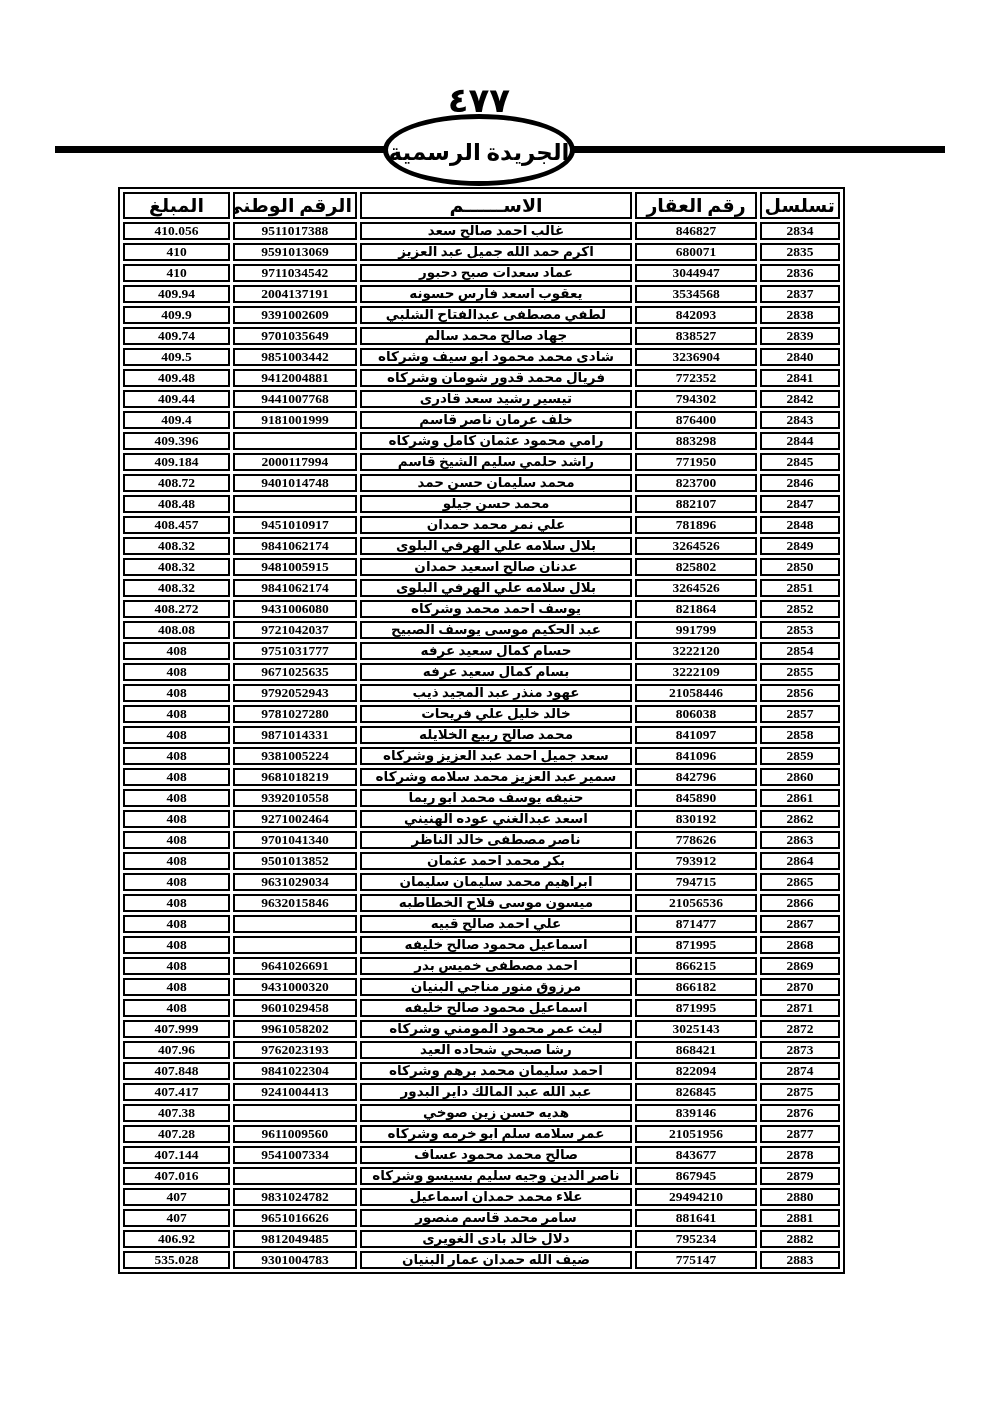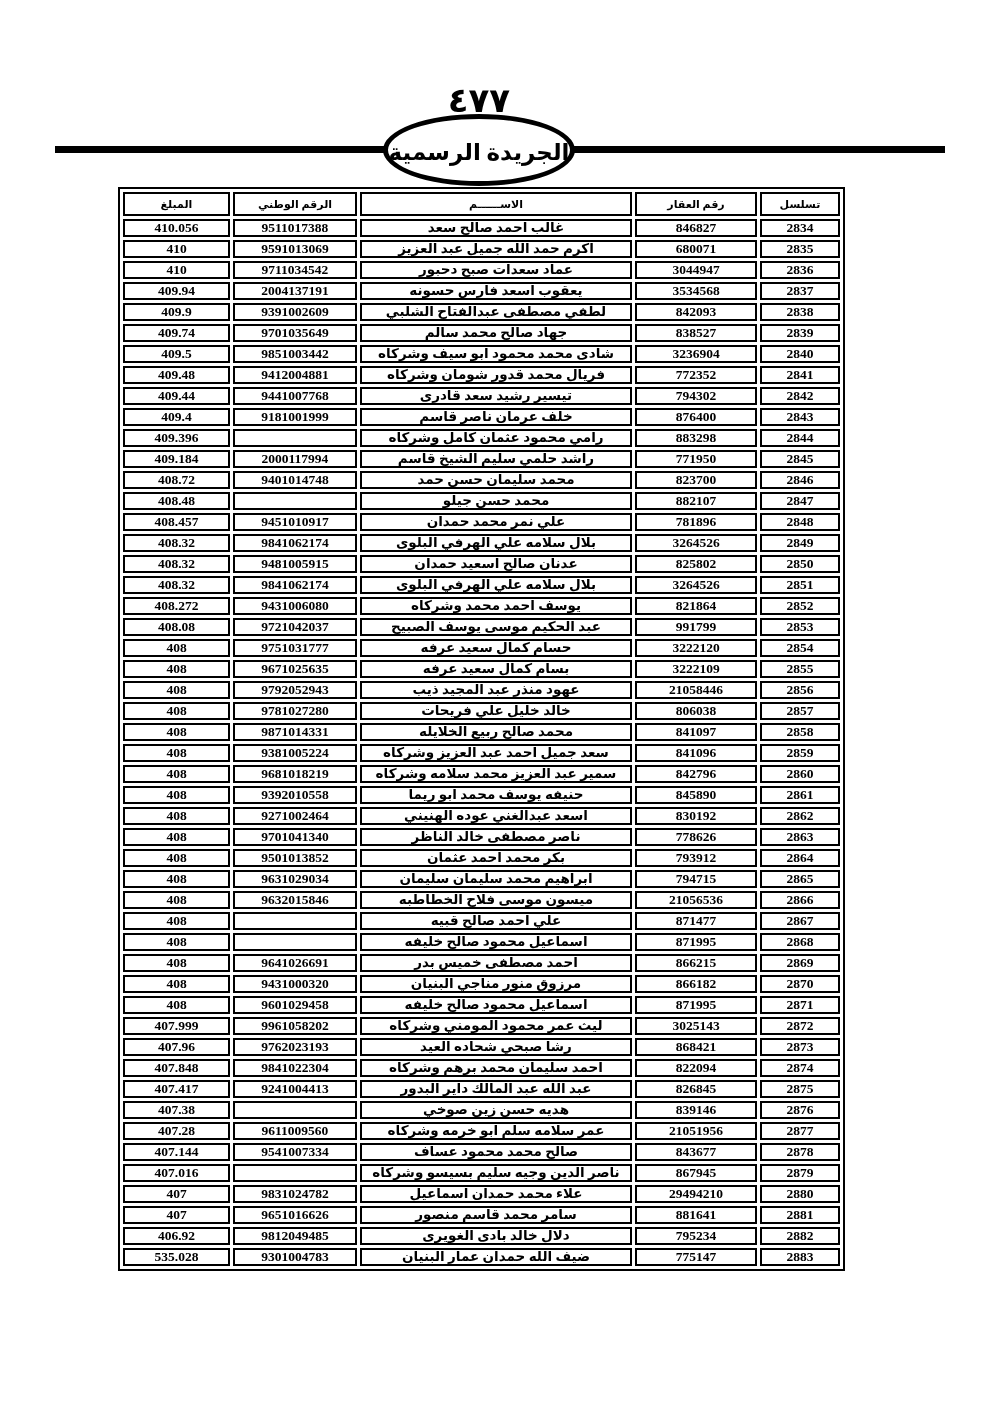--- a/index.html
+++ b/index.html
@@ -76,21 +76,21 @@
     background: #ffffff;
     text-align: center;
     vertical-align: middle;
     font-weight: bold;
     overflow: hidden;
     white-space: nowrap;
     padding: 0 3px;
   }
   table.gazette th {
     height: 20px;
-    font-size: 11px;
+    font-size: 19px;
   }
   table.gazette td {
     height: 14px;
     font-size: 13.5px;
     line-height: 1;
   }
   col.c-serial   { width: 80px;  }
   col.c-property { width: 122px; }
   col.c-name     { width: 272px; }
   col.c-national { width: 124px; }

